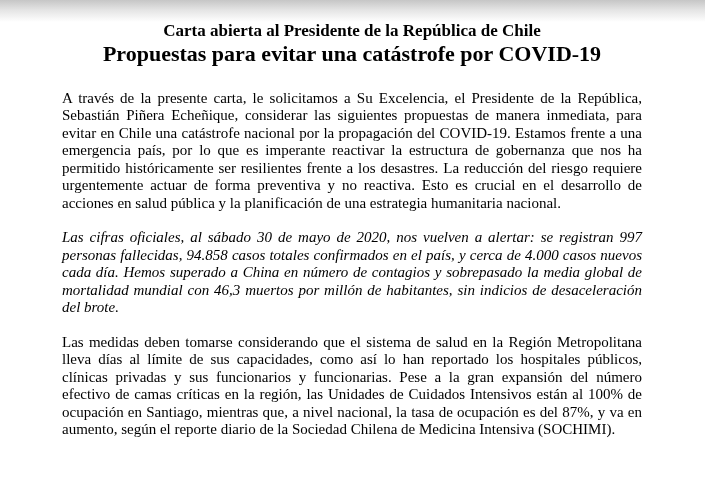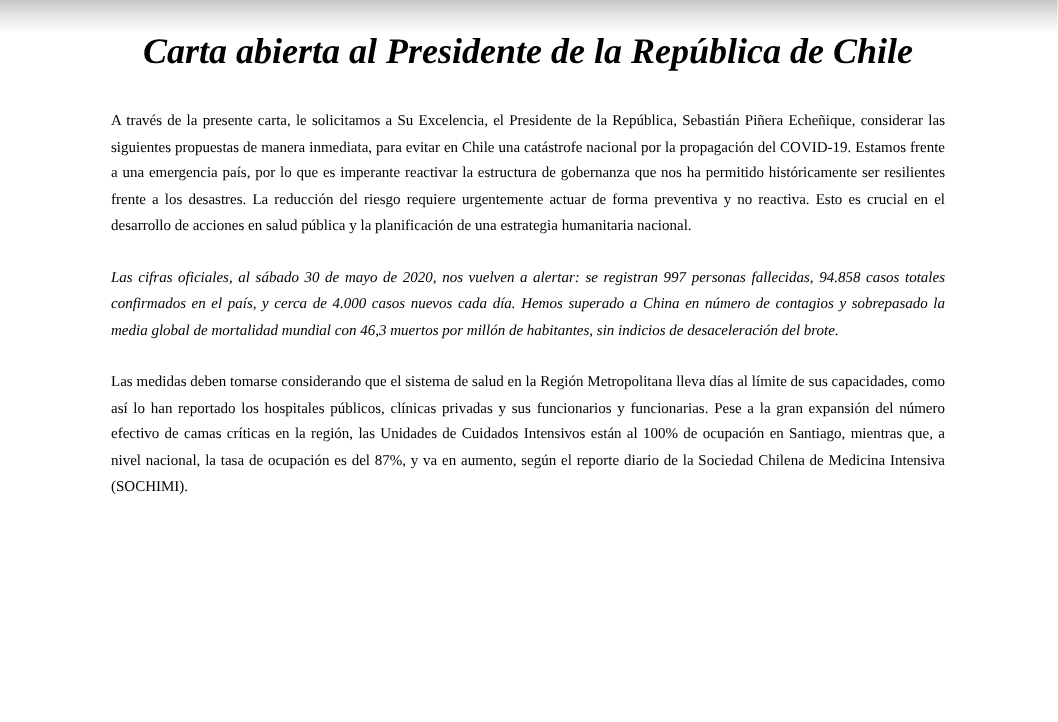--- a/index.html
+++ b/index.html
@@ -27,43 +27,43 @@
       top: 22px;
       width: 580px;
     }
     .title {
       text-align: center;
       font-weight: bold;
       margin: 0;
       line-height: 1.1;
     }
     .title-1 {
-      font-size: 24px;
+      font-size: 17px;
       margin-top: 0px;
-      font-style: italic;
     }
     .title-2 {
       font-size: 22px;
       margin-top: 1px;
     }
     .para {
-      margin: 12px;
-      font-size: 10px;
+      margin: 0;
+      font-size: 15px;
       line-height: 17.5px;
       text-align: justify;
       text-align-last: left;
     }
     .para-1 { margin-top: 24px; }
     .para-2 { margin-top: 17px; font-style: italic; }
     .para-3 { margin-top: 17px; }
   </style>
 </head>
 <body>
 
 <div class="top-shade"></div>
 
 <div class="page">
   <h1 class="title title-1">Carta abierta al Presidente de la República de Chile</h1>
+  <h2 class="title title-2">Propuestas para evitar una catástrofe por COVID-19</h2>
 
   <p class="para para-1">A través de la presente carta, le solicitamos a Su Excelencia, el Presidente de la República, Sebastián Piñera Echeñique, considerar las siguientes propuestas de manera inmediata, para evitar en Chile una catástrofe nacional por la propagación del COVID-19. Estamos frente a una emergencia país, por lo que es imperante reactivar la estructura de gobernanza que nos ha permitido históricamente ser resilientes frente a los desastres. La reducción del riesgo requiere urgentemente actuar de forma preventiva y no reactiva. Esto es crucial en el desarrollo de acciones en salud pública y la planificación de una estrategia humanitaria nacional.</p>
   <p class="para para-2">Las cifras oficiales, al sábado 30 de mayo de 2020, nos vuelven a alertar: se registran 997 personas fallecidas, 94.858 casos totales confirmados en el país, y cerca de 4.000 casos nuevos cada día. Hemos superado a China en número de contagios y sobrepasado la media global de mortalidad mundial con 46,3 muertos por millón de habitantes, sin indicios de desaceleración del brote.</p>
   <p class="para para-3">Las medidas deben tomarse considerando que el sistema de salud en la Región Metropolitana lleva días al límite de sus capacidades, como así lo han reportado los hospitales públicos, clínicas privadas y sus funcionarios y funcionarias. Pese a la gran expansión del número efectivo de camas críticas en la región, las Unidades de Cuidados Intensivos están al 100% de ocupación en Santiago, mientras que, a nivel nacional, la tasa de ocupación es del 87%, y va en aumento, según el reporte diario de la Sociedad Chilena de Medicina Intensiva (SOCHIMI).</p>
 </div>
 
 </body></html>

